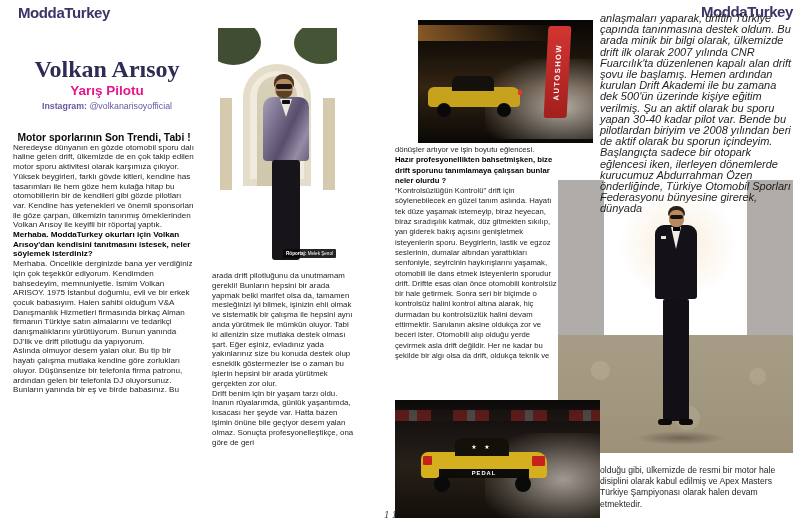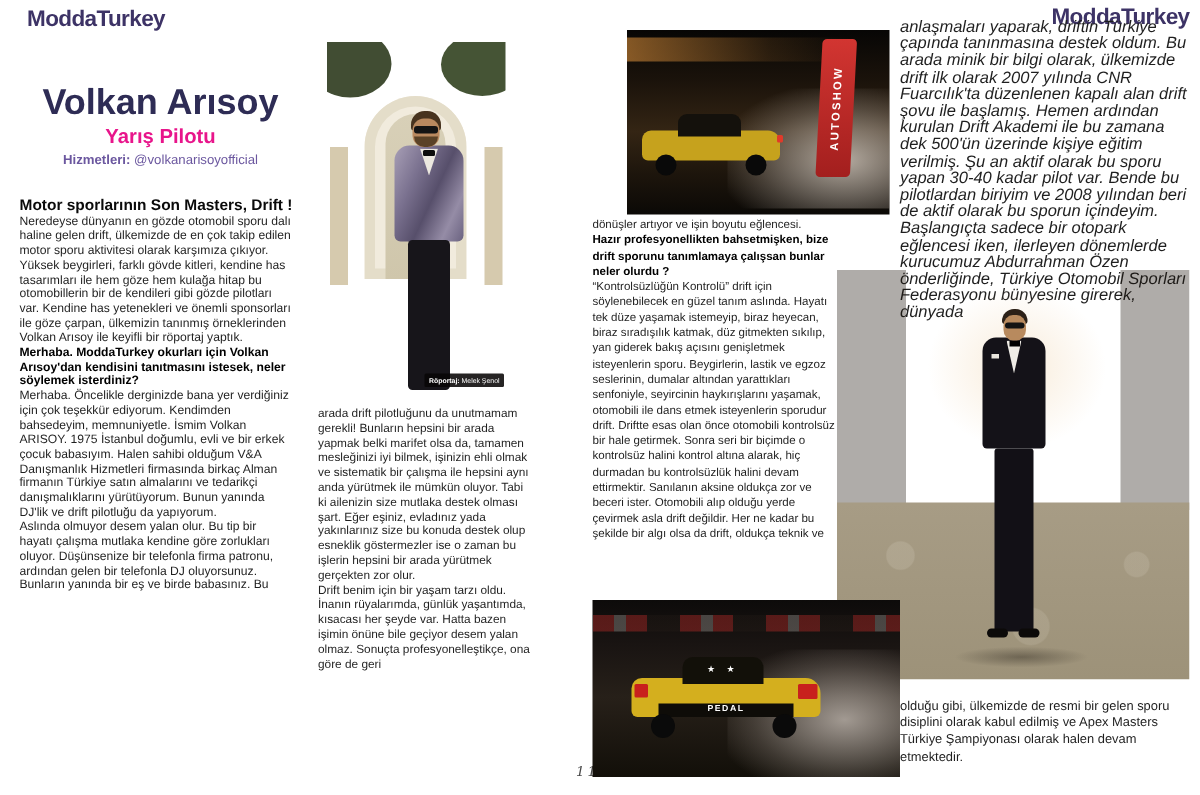--- a/index.html
+++ b/index.html
@@ -4,21 +4,21 @@
 <style>
   html,body{margin:0;padding:0;background:#888;}
   .page{position:relative;width:800px;height:530px;background:#ffffff;overflow:hidden;
         font-family:"Liberation Sans","DejaVu Sans",sans-serif;color:#1f1f1f;}
   
   .logo{position:absolute;font-weight:bold;font-size:15px;letter-spacing:-0.4px;color:#3d3366;}
   .logo.l{left:18px;top:4px;}
   .logo.r{right:7px;top:3px;}
   
   .titleblock{position:absolute;left:18px;top:56px;width:178px;text-align:center;}
-  .name{font-size:24px;font-weight:bold;color:#2e2c55;line-height:26px;margin:0;}
+  .name{font-size:24px;font-weight:bold;color:#2e2c55;line-height:26px;margin:0;font-family:Liberation Serif, serif;}
   .role{font-size:13.5px;font-weight:bold;color:#e8158b;margin:1px 0 0 0;}
   .insta{font-size:8.8px;color:#6b579f;margin-top:3px;}
   .insta b{font-weight:bold;}
   
   .col{position:absolute;}
   .col p{margin:0;}
   .q{font-weight:bold;color:#000;}
   .headline{font-size:10.3px;font-weight:bold;color:#0a0a0a;text-align:center;margin:0 0 8px 0;}
   .c1{left:13px;top:133px;width:182px;font-size:8.1px;line-height:9.7px;}
   .c2{left:212px;top:271px;width:143px;font-size:7.9px;line-height:9.8px;}
@@ -123,25 +123,25 @@
 <body>
 
 <div class="page">
 
   <div class="logo l">ModdaTurkey</div>
   <div class="logo r">ModdaTurkey</div>
 
   <div class="titleblock">
     <div class="name">Volkan Arısoy</div>
     <div class="role">Yarış Pilotu</div>
-    <div class="insta"><b>Hizmetleri:</b><span> @volkanarisoyofficial</span></div>
+    <div class="insta"><b>Instagram:</b><span> @volkanarisoyofficial</span></div>
   </div>
 
   <div class="col c1">
-    <p class="headline">Motor sporlarının Son Masters, Drift !</p>
+    <p class="headline">Motor sporlarının Son Trendi, Tabi !</p>
     <p>Neredeyse dünyanın en gözde otomobil sporu dalı haline gelen drift, ülkemizde de en çok takip edilen motor sporu aktivitesi olarak karşımıza çıkıyor. Yüksek beygirleri, farklı gövde kitleri, kendine has tasarımları ile hem göze hem kulağa hitap bu otomobillerin bir de kendileri gibi gözde pilotları var. Kendine has yetenekleri ve önemli sponsorları ile göze çarpan, ülkemizin tanınmış örneklerinden Volkan Arısoy ile keyifli bir röportaj yaptık.</p>
     <p class="q gap26">Merhaba. ModdaTurkey okurları için Volkan Arısoy'dan kendisini tanıtmasını istesek, neler söylemek isterdiniz?</p>
     <p>Merhaba. Öncelikle derginizde bana yer verdiğiniz için çok teşekkür ediyorum. Kendimden bahsedeyim, memnuniyetle. İsmim Volkan ARISOY. 1975 İstanbul doğumlu, evli ve bir erkek çocuk babasıyım. Halen sahibi olduğum V&amp;A Danışmanlık Hizmetleri firmasında birkaç Alman firmanın Türkiye satın almalarını ve tedarikçi danışmalıklarını yürütüyorum. Bunun yanında DJ'lik ve drift pilotluğu da yapıyorum.</p>
     <p>Aslında olmuyor desem yalan olur. Bu tip bir hayatı çalışma mutlaka kendine göre zorlukları oluyor. Düşünsenize bir telefonla firma patronu, ardından gelen bir telefonla DJ oluyorsunuz. Bunların yanında bir eş ve birde babasınız. Bu</p>
   </div>
 
   <div class="col c2">
     <p>arada drift pilotluğunu da unutmamam gerekli!  Bunların hepsini bir arada yapmak belki marifet olsa da, tamamen mesleğinizi iyi bilmek, işinizin ehli olmak ve sistematik bir çalışma ile hepsini aynı anda yürütmek ile mümkün oluyor. Tabi ki ailenizin size mutlaka destek olması şart. Eğer eşiniz, evladınız yada yakınlarınız size bu konuda destek olup esneklik göstermezler ise o zaman bu işlerin hepsini bir arada yürütmek gerçekten zor olur.</p>
     <p>Drift benim için bir yaşam tarzı oldu. İnanın rüyalarımda, günlük yaşantımda, kısacası her şeyde var. Hatta bazen işimin önüne bile geçiyor desem yalan olmaz. Sonuçta profesyonelleştikçe, ona göre de geri</p>
   </div>
@@ -149,21 +149,21 @@
   <div class="col c3">
     <p>dönüşler artıyor ve işin boyutu eğlencesi.</p>
     <p class="q gap10">Hazır profesyonellikten bahsetmişken, bize drift  sporunu tanımlamaya çalışsan bunlar neler olurdu ?</p>
     <p class="gap4">“Kontrolsüzlüğün Kontrolü” drift için söylenebilecek en güzel tanım aslında. Hayatı tek düze yaşamak istemeyip, biraz heyecan, biraz sıradışılık katmak, düz gitmekten sıkılıp, yan giderek bakış açısını genişletmek isteyenlerin sporu. Beygirlerin, lastik ve egzoz seslerinin, dumalar altından yarattıkları senfoniyle, seyircinin haykırışlarını yaşamak, otomobili ile dans etmek isteyenlerin sporudur drift. Driftte esas olan önce otomobili kontrolsüz bir hale getirmek. Sonra seri bir biçimde o kontrolsüz halini kontrol altına alarak, hiç durmadan bu kontrolsüzlük halini devam ettirmektir. Sanılanın aksine oldukça zor ve beceri ister. Otomobili alıp olduğu yerde çevirmek asla drift değildir. Her ne kadar bu şekilde bir algı olsa da drift, oldukça teknik ve</p>
   </div>
 
   <div class="col c4">
     <p>anlaşmaları yaparak, driftin Türkiye çapında tanınmasına destek oldum. Bu arada minik bir bilgi olarak, ülkemizde drift ilk olarak 2007 yılında CNR Fuarcılık'ta düzenlenen kapalı alan drift şovu ile başlamış. Hemen ardından kurulan Drift Akademi ile bu zamana dek 500'ün üzerinde kişiye eğitim verilmiş. Şu an aktif olarak bu sporu yapan 30-40 kadar pilot var. Bende bu pilotlardan biriyim ve 2008 yılından beri de aktif olarak bu sporun içindeyim. Başlangıçta sadece bir otopark eğlencesi iken, ilerleyen dönemlerde kurucumuz Abdurrahman Özen önderliğinde, Türkiye Otomobil Sporları Federasyonu bünyesine girerek, dünyada</p>
   </div>
   <div class="col c4b">
-    <p>olduğu gibi, ülkemizde de resmi bir gelen sporu disiplini olarak kabul edilmiş ve Apex Masters Türkiye Şampiyonası olarak halen devam etmektedir.</p>
+    <p>olduğu gibi, ülkemizde de resmi bir motor hale disiplini olarak kabul edilmiş ve Apex Masters Türkiye Şampiyonası olarak halen devam etmektedir.</p>
   </div>
 
   <div class="photo p-portrait">
     <div class="foliage1"></div>
     <div class="foliage2"></div>
     <div class="arch">
         <div class="opening"></div>
       </div>
     <div class="pillarL"></div>
     <div class="pillarR"></div>

